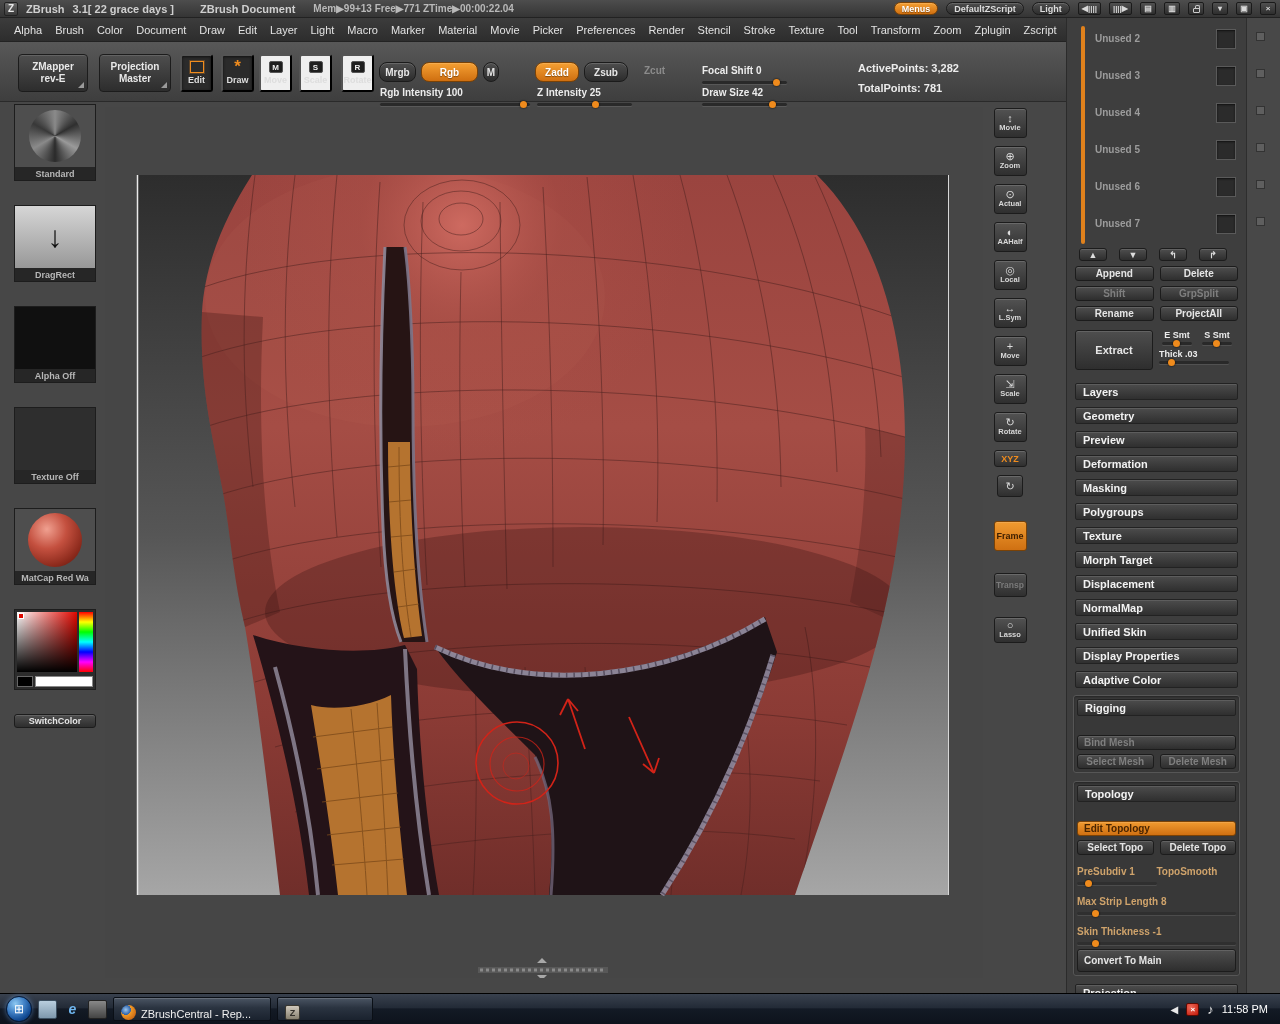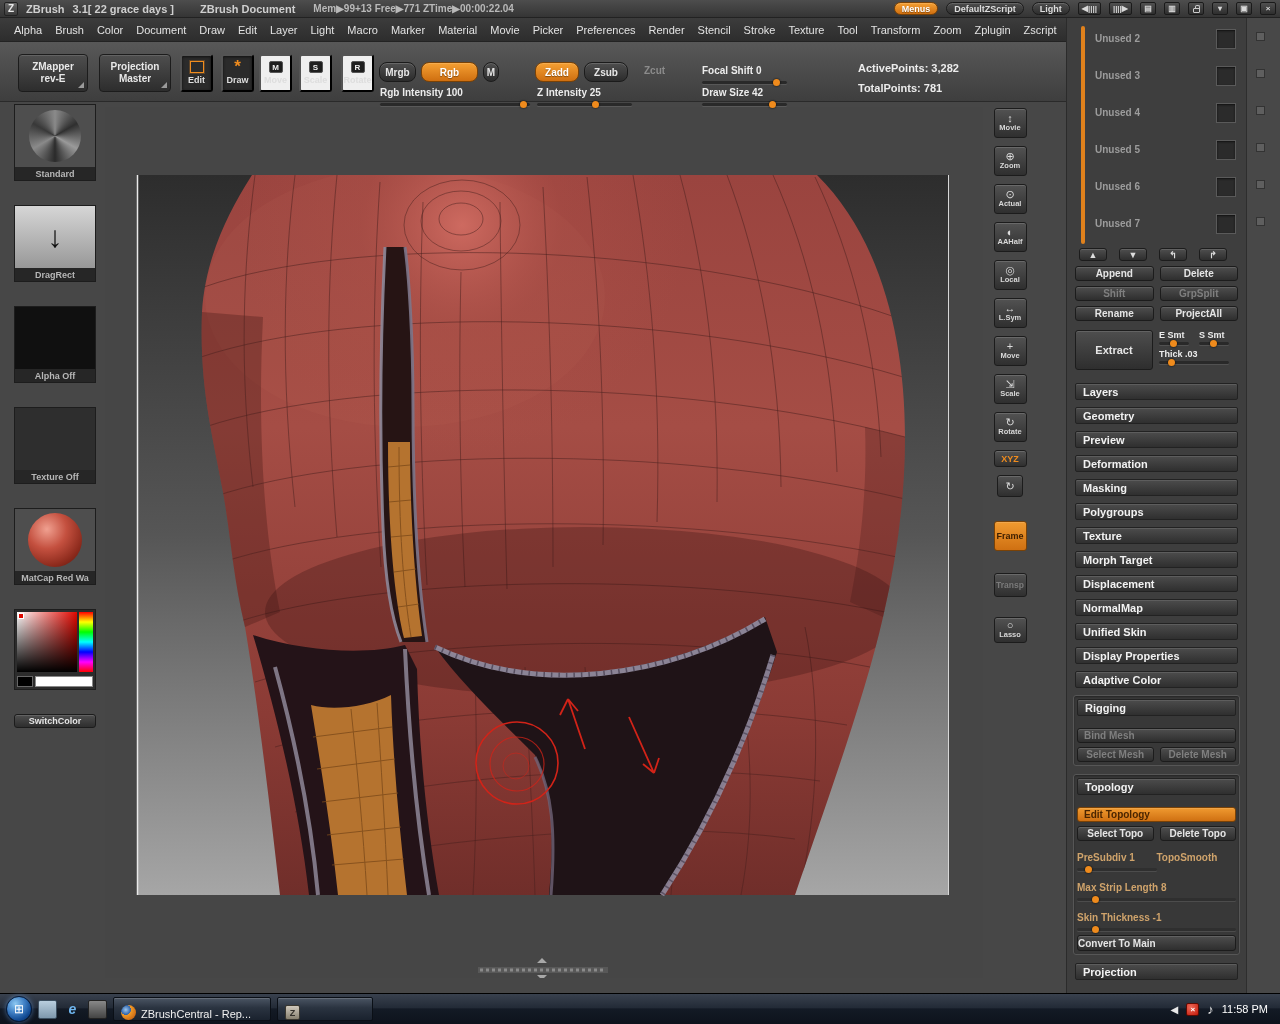--- a/index.html
+++ b/index.html
@@ -87,28 +87,28 @@
 .tool-row{display:flex;align-items:center;height:37px;padding:0 10px 0 28px}
 .tool-row-label{flex:1;font-size:10px;font-weight:bold;color:#9c9c9c}
 .tool-thumb{width:20px;height:20px;background:#2b2b2b;border:1px solid #5a5a5a;box-shadow:inset 0 1px 2px #111}
 #nav-row{display:flex;gap:12px;padding:6px 12px 0 12px}
 .nav-btn{width:28px;height:13px;font-size:9px;color:#ddd}
 .btn-row{display:flex;gap:6px;margin:5px 8px 0 8px}
 .btn-row .ub{flex:1;height:15px}
 #extract-row{display:flex;gap:6px;margin:9px 8px 0 8px}
 #extract-btn{width:78px;height:40px;font-size:11px}
 #extract-side{flex:1;display:flex;flex-direction:column;gap:4px}
-.mini-sl{display:flex;flex-direction:column;align-items:flex-start;width:36px}
+.mini-sl{display:flex;flex-direction:column;align-items:center;width:36px}
 .mini-sl .sl-text{font-size:9px}
 .mini-sl .track{width:30px;margin-top:2px}
 .tan{color:#cfa36b}
 #sections{margin-top:13px}
 .sec{height:17px;margin:0 8px 7px 8px;border-radius:2px;background:linear-gradient(#4c4c4c,#2f2f2f);border:1px solid #222;box-shadow:inset 0 1px 0 rgba(255,255,255,.1);color:#f2f2f2;font-size:11px;font-weight:bold;display:flex;align-items:center;padding:0 7px}
 .group{margin:4px 6px 8px 6px;border:1px solid #565656;border-radius:3px;background:#383838;padding:3px;box-shadow:inset 0 1px 2px rgba(0,0,0,.35)}
-.group .sec{margin:0 0 12px 0}
+.group .sec{margin:0 0 19px 0}
 .group .btn-row{margin:4px 0 0 0}
 .full-btn{height:15px;margin-top:4px}
 .tsl-row{display:flex;gap:0;margin-top:6px}
 .tsl{flex:1;position:relative}
 .tsl .sl-text{font-size:10px}
 .tsl .track{height:3px;background:#2f2f2f}
 
 
 #right-strip{position:absolute;left:1246px;top:18px;width:34px;height:975px;background:#484848;border-left:1px solid #2e2e2e;z-index:5}
 .strip-sq{position:absolute;left:9px;width:9px;height:9px;background:#5f5f5f;border:1px solid #333}
@@ -602,21 +602,21 @@
         </div>
       </div>
       <div class="tsl-row">
         <div class="tsl">
           <span class="sl-text tan"><span>Skin Thickness</span> <span>-1</span></span>
           <div class="track">
               <i class="knob" style="left:12%"></i>
             </div>
         </div>
       </div>
-      <button class="ub full-btn" style="width:100%;height:16px;justify-content:flex-start;">Convert To Main</button>
+      <button class="ub full-btn" style="width:100%;height:23px;justify-content:flex-start;padding-left:6px">Convert To Main</button>
     </div>
 
     <div class="sec">Projection</div>
   </aside>
 
   <div id="right-strip">
     <span class="strip-sq" style="top:14px"></span>
     <span class="strip-sq" style="top:51px"></span>
     <span class="strip-sq" style="top:88px"></span>
     <span class="strip-sq" style="top:125px"></span>

